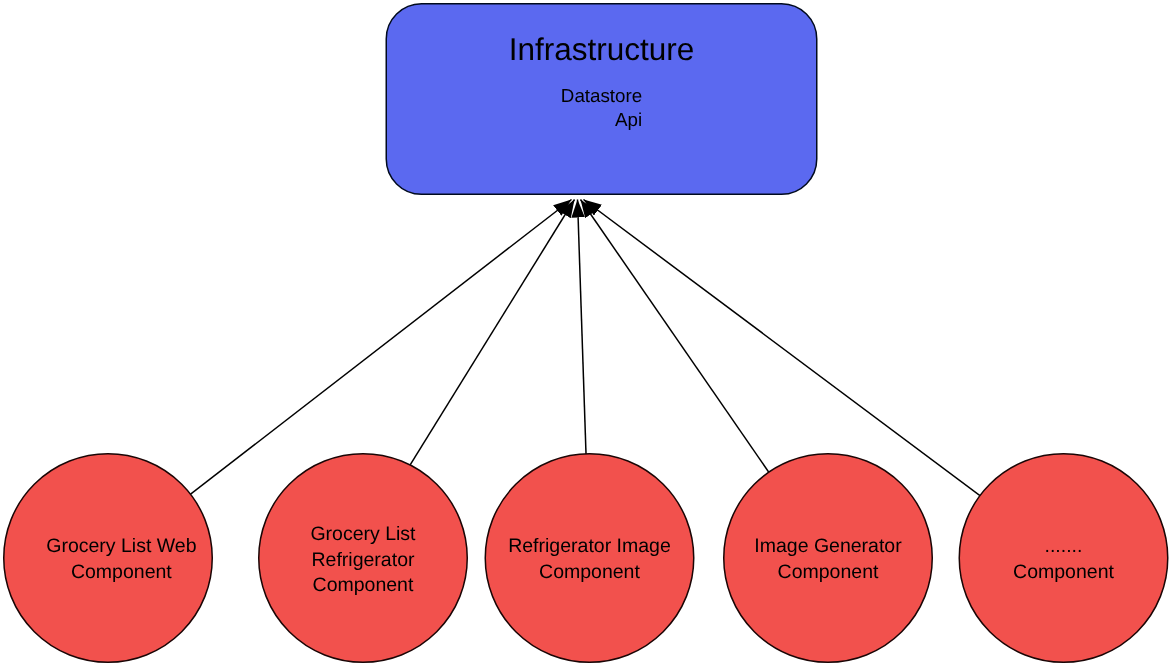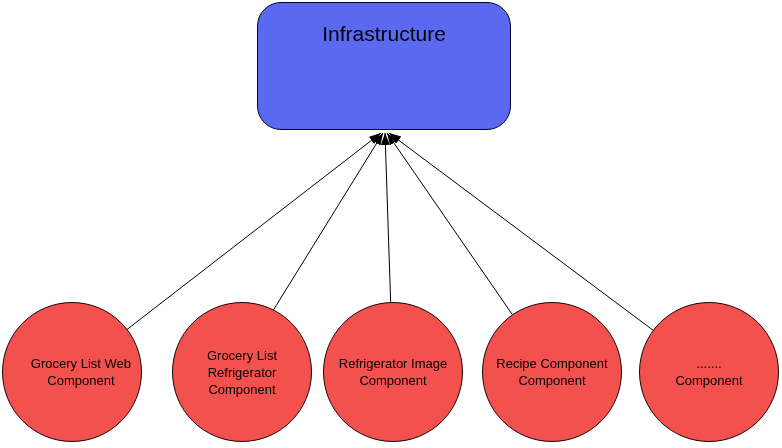--- a/index.html
+++ b/index.html
@@ -20,21 +20,21 @@
     left: 0;
     top: 0;
     width: 782px;
     height: 448px;
     z-index: 1;
   }
   .infra-box {
     position: absolute;
     left: 257px;
     top: 2px;
-    width: 254px;
+    width: 288px;
     height: 128px;
     border: 1px solid #000a1e;
     border-radius: 24px;
     box-sizing: border-box;
     z-index: 2;
     display: flex;
     flex-direction: column;
     align-items: center;
     text-align: right;
   }
@@ -92,40 +92,42 @@
     </defs>
     <line x1="72" y1="372" x2="381" y2="133" stroke="#000000" stroke-width="1" marker-end="url(#arrow)"></line>
     <line x1="235" y1="372" x2="383" y2="133" stroke="#000000" stroke-width="1" marker-end="url(#arrow)"></line>
     <line x1="393" y1="372" x2="385" y2="133" stroke="#000000" stroke-width="1" marker-end="url(#arrow)"></line>
     <line x1="552" y1="372" x2="387" y2="133" stroke="#000000" stroke-width="1" marker-end="url(#arrow)"></line>
     <line x1="709" y1="372" x2="389" y2="133" stroke="#000000" stroke-width="1" marker-end="url(#arrow)"></line>
   </svg>
 
   <div class="infra-box" style="background-color: rgb(91, 105, 240);">
     <div class="infra-title">Infrastructure</div>
+    <div class="infra-sub">Datastore
+Api</div>
   </div>
 
   <div class="component-circle c1" style="background-color: rgb(242, 81, 77);">
     <span class="component-label">Grocery List Web
 Component</span>
   </div>
 
   <div class="component-circle c2" style="background-color: rgb(242, 81, 77);">
     <span class="component-label">Grocery List
 Refrigerator
 Component</span>
   </div>
 
   <div class="component-circle c3" style="background-color: rgb(242, 81, 77); text-align: center;">
     <span class="component-label">Refrigerator Image
 Component</span>
   </div>
 
   <div class="component-circle c4" style="background-color: rgb(242, 81, 77);">
-    <span class="component-label">Recipe Component
+    <span class="component-label">Image Generator
 Component</span>
   </div>
 
   <div class="component-circle c5" style="background-color: rgb(242, 81, 77);">
     <span class="component-label">.......
 Component</span>
   </div>
 
 </div>
 

